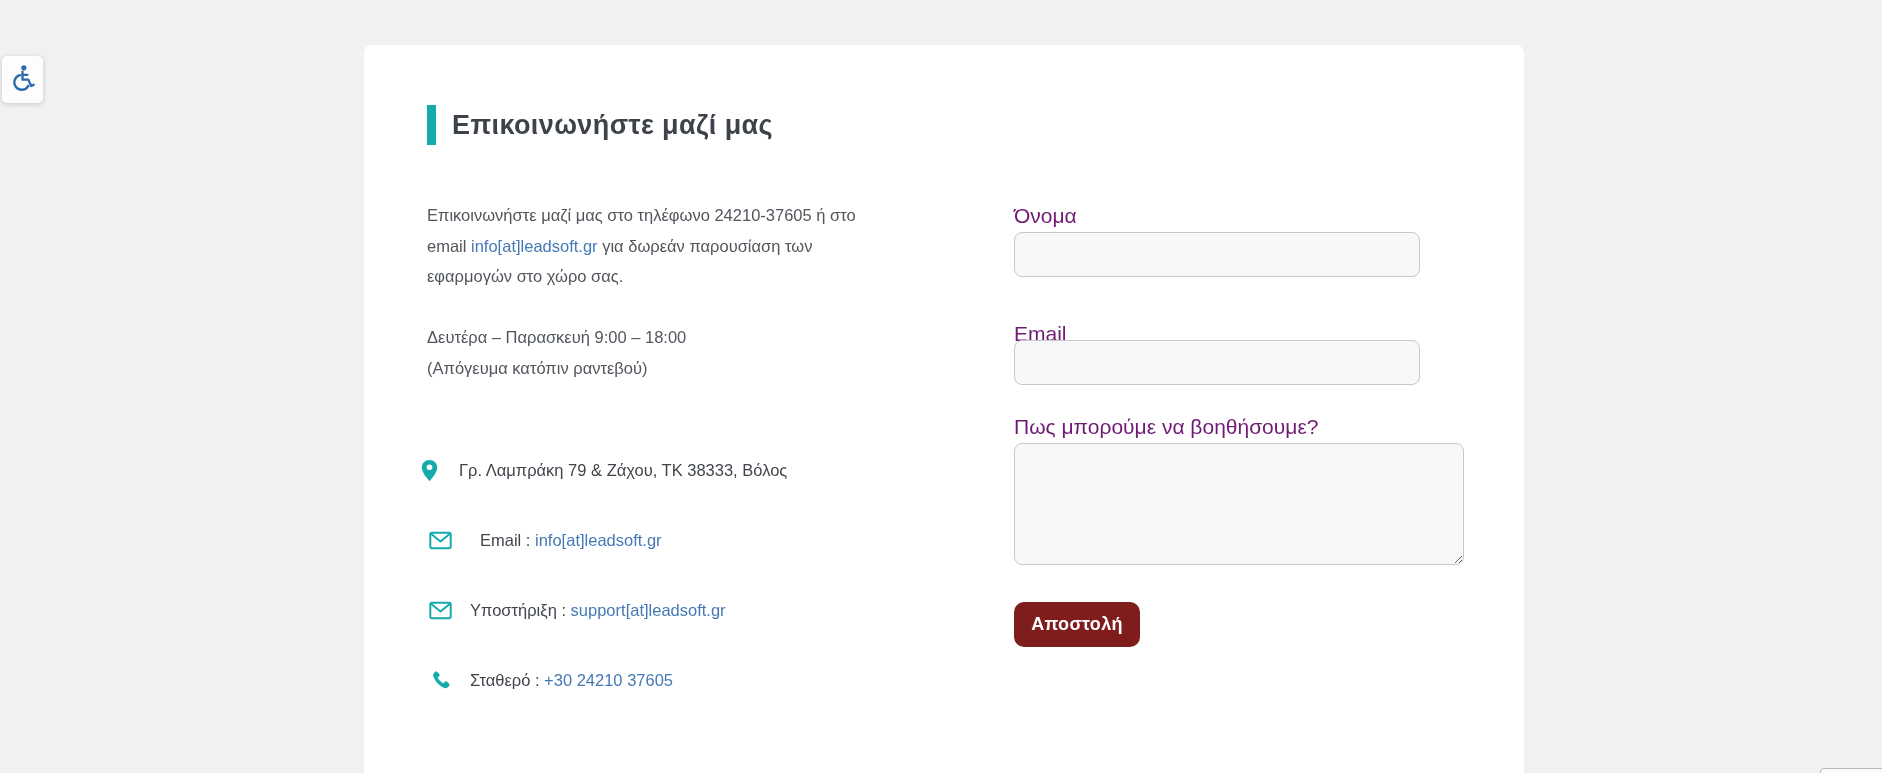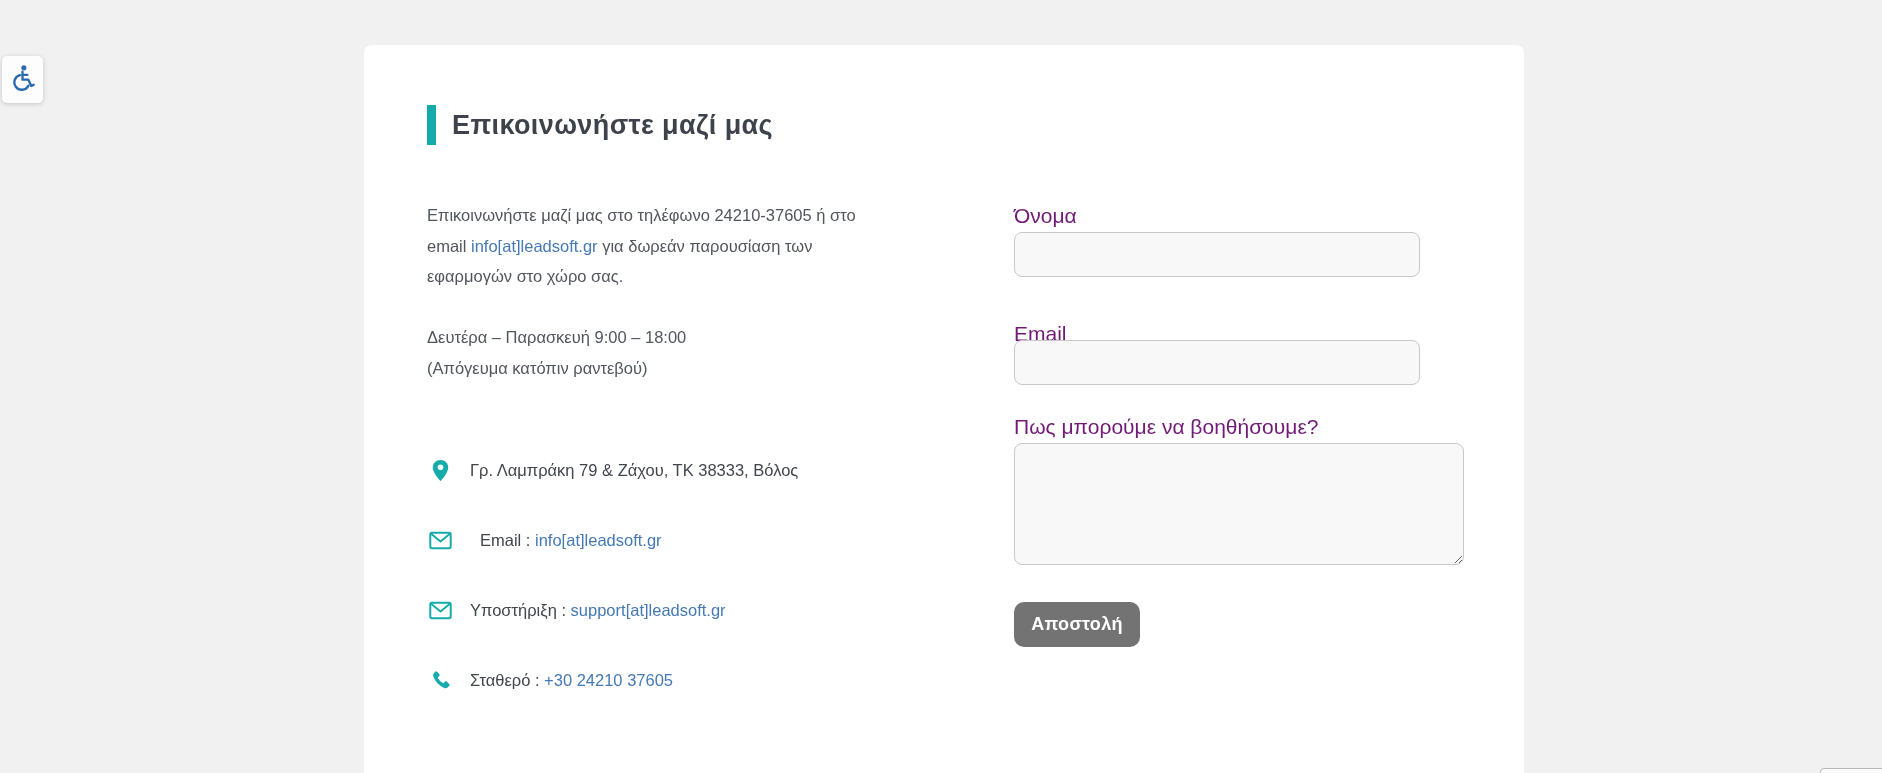--- a/index.html
+++ b/index.html
@@ -96,21 +96,21 @@
     border-radius: 8px;
     font-size: 16px; color: #333;
     padding: 8px 12px;
     outline: none;
     resize: both;
     font-family: "Liberation Sans", sans-serif;
   }
   .submit-btn {
     position: absolute; left: 1014px; top: 602px;
     width: 126px; height: 45px;
-    background: #737373;
+    background: #7f1d1d;
     color: #ffffff;
     border: none;
     border-radius: 10px;
     font-size: 18px; font-weight: 700;
     letter-spacing: .3px;
     cursor: pointer;
     font-family: "Liberation Sans", sans-serif;
   }
   
   .corner-peek {
@@ -143,21 +143,21 @@
     <h1 class="page-title">Επικοινωνήστε μαζί μας</h1>
   </div>
 
   <p class="intro" style="left:63px; top:155px;"><span>Επικοινωνήστε μαζί μας στο τηλέφωνο 24210-37605 ή στο email </span><a class="link">info[at]leadsoft.gr</a><span> για δωρεάν παρουσίαση των εφαρμογών στο χώρο σας.</span></p>
 
   <div class="hours" style="left:63px; top:277px;">
     <div>Δευτέρα – Παρασκευή 9:00 – 18:00</div>
     <div>(Απόγευμα κατόπιν ραντεβού)</div>
   </div>
 
-  <div class="contact-row" style="left:63px; top:411px;">
+  <div class="contact-row" style="left:52px; top:411px;">
     <span class="c-icon">
       <svg viewBox="0 0 24 24" width="25" height="25">
         <path d="M12 1.8 C7.9 1.8 4.6 5 4.6 9.1 c0 5.6 7.4 13.1 7.4 13.1 s7.4-7.5 7.4-13.1 C19.4 5 16.1 1.8 12 1.8 z" fill="#14abaa"></path>
         <circle cx="12" cy="8.9" r="2.7" fill="#ffffff"></circle>
       </svg>
     </span>
     <span class="c-text">Γρ. Λαμπράκη 79 &amp; Ζάχου, ΤΚ 38333, Βόλος</span>
   </div>
 
   <div class="contact-row" style="left:63px; top:481px;gap:10px;">

